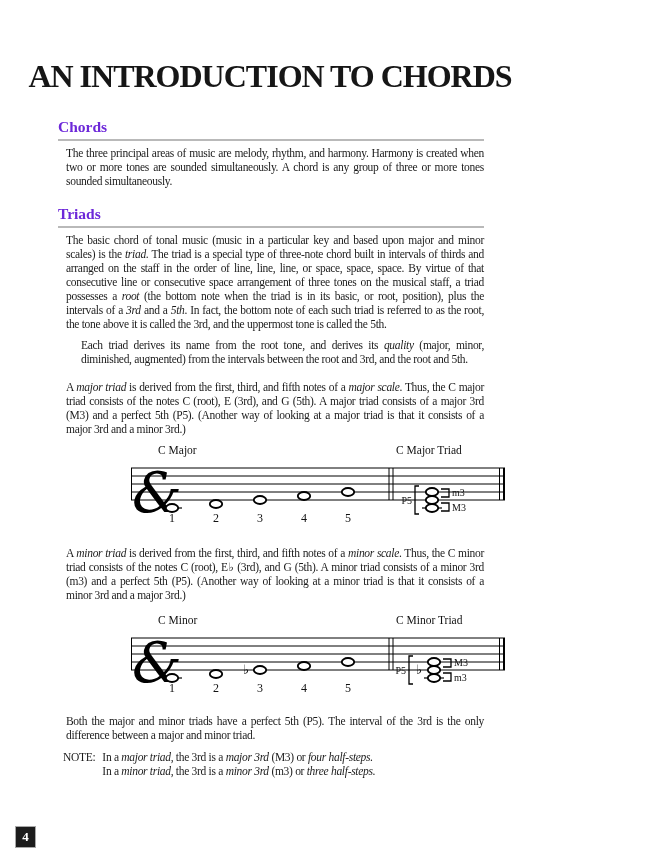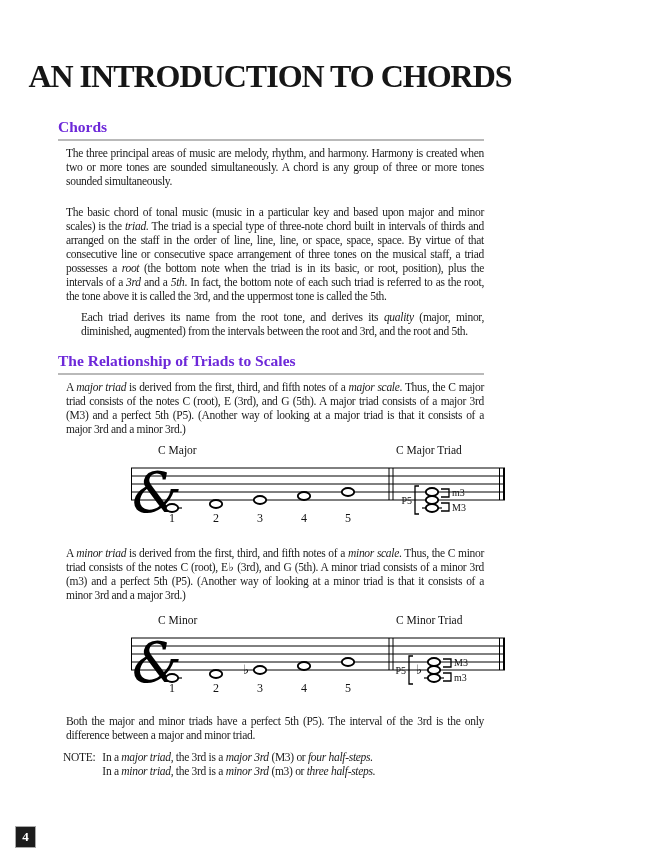--- a/index.html
+++ b/index.html
@@ -80,26 +80,26 @@
 <div class="page">
 
   <h1 class="title">AN INTRODUCTION TO CHORDS</h1>
 
   <div class="sec sec-chords">
     <h2>Chords</h2>
     <p class="body-p"><span>The three principal areas of music are melody, rhythm, and harmony. Harmony is created when two or more tones are sounded simultaneously. A chord is any group of three or more tones sounded simultaneously.</span></p>
   </div>
 
   <div class="sec sec-triads">
+    <h2>Triads</h2>
     <p class="body-p"><span>The basic chord of tonal music (music in a particular key and based upon major and minor scales) is the </span><span style="font-style: italic;">triad</span><span>. The triad is a special type of three-note chord built in intervals of thirds and arranged on the staff in the order of line, line, line, or space, space, space. By virtue of that consecutive line or consecutive space arrangement of three tones on the musical staff, a triad possesses a </span><span style="font-style: italic;">root</span><span> (the bottom note when the triad is in its basic, or root, position), plus the intervals of a </span><span style="font-style: italic;">3rd</span><span> and a </span><span style="font-style: italic;">5th</span><span>. In fact, the bottom note of each such triad is referred to as the root, the tone above it is called the 3rd, and the uppermost tone is called the 5th.</span></p>
     <p class="body-p"><span>Each triad derives its name from the root tone, and derives its </span><span style="font-style: italic;">quality</span><span> (major, minor, diminished, augmented) from the intervals between the root and 3rd, and the root and 5th.</span></p>
   </div>
 
   <div class="sec sec-rel">
-    <h2>The Relationship of Triads to Scales</h2>
     <p class="body-p"><span>A </span><span style="font-style: italic;">major triad</span><span> is derived from the first, third, and fifth notes of a </span><span style="font-style: italic;">major scale</span><span>. Thus, the C major triad consists of the notes C (root), E (3rd), and G (5th). A major triad consists of a major 3rd (M3) and a perfect 5th (P5). (Another way of looking at a major triad is that it consists of a major 3rd and a minor 3rd.)</span></p>
 
     <div class="staff-wrap">
       <svg width="380" height="86" viewBox="0 0 380 86">
         <text x="30" y="12" class="staff-label">C Major</text>
         <text x="268" y="12" class="staff-label">C Major Triad</text>
         <g stroke="#000" stroke-width="1">
           <line x1="3" y1="26" x2="377" y2="26"></line>
           <line x1="3" y1="34" x2="377" y2="34"></line>
           <line x1="3" y1="42" x2="377" y2="42"></line>

